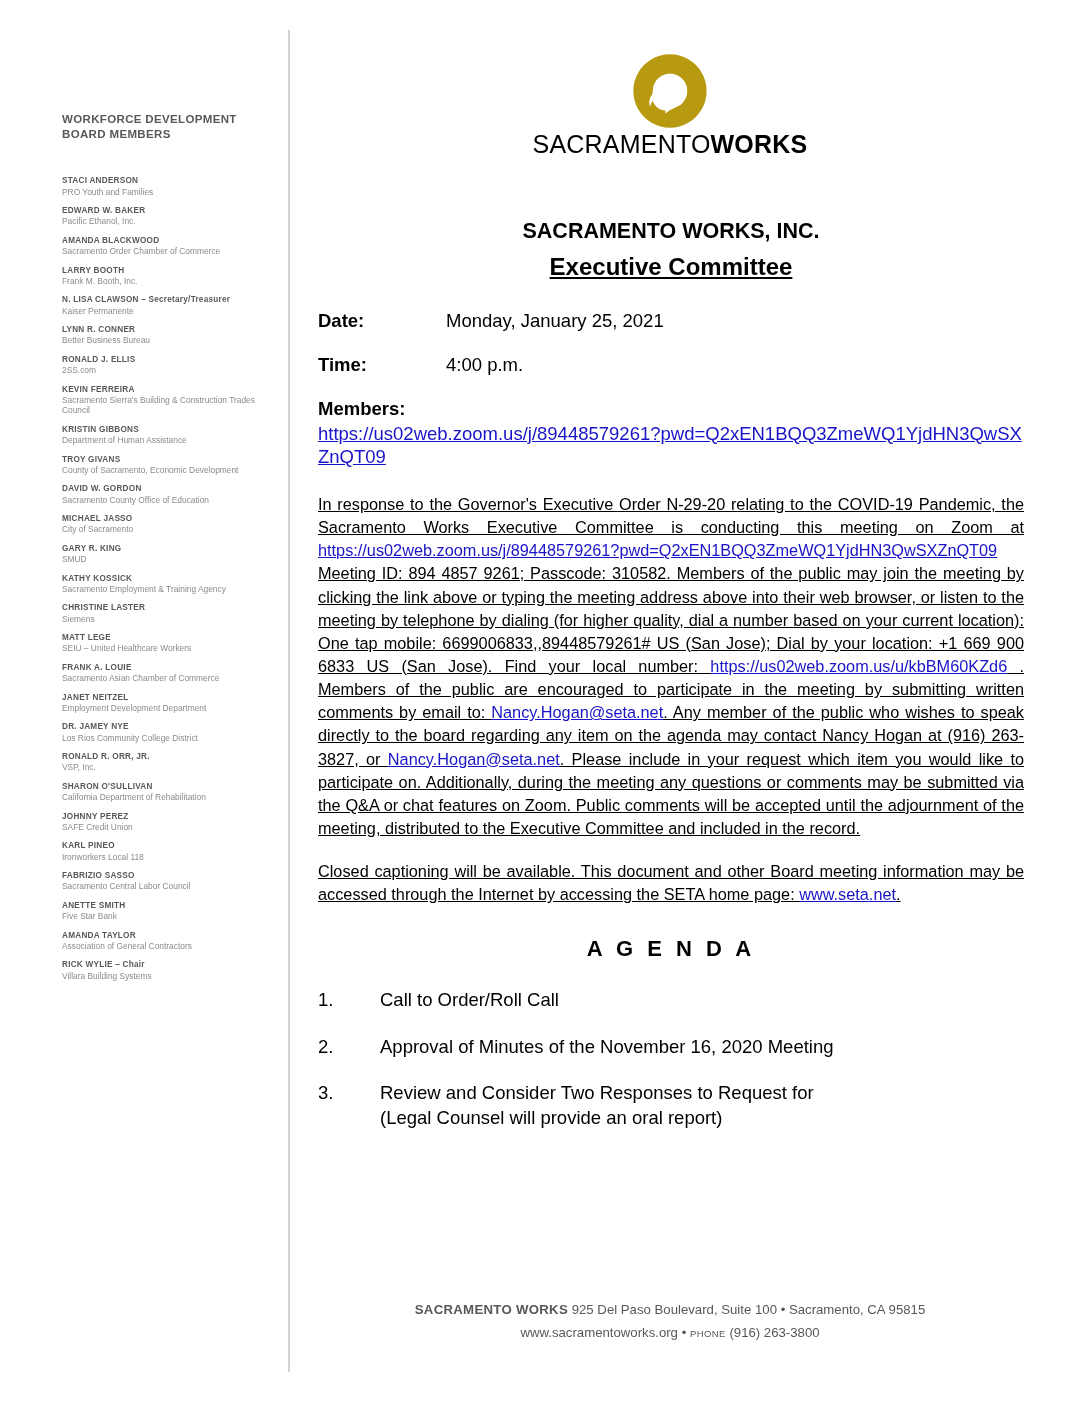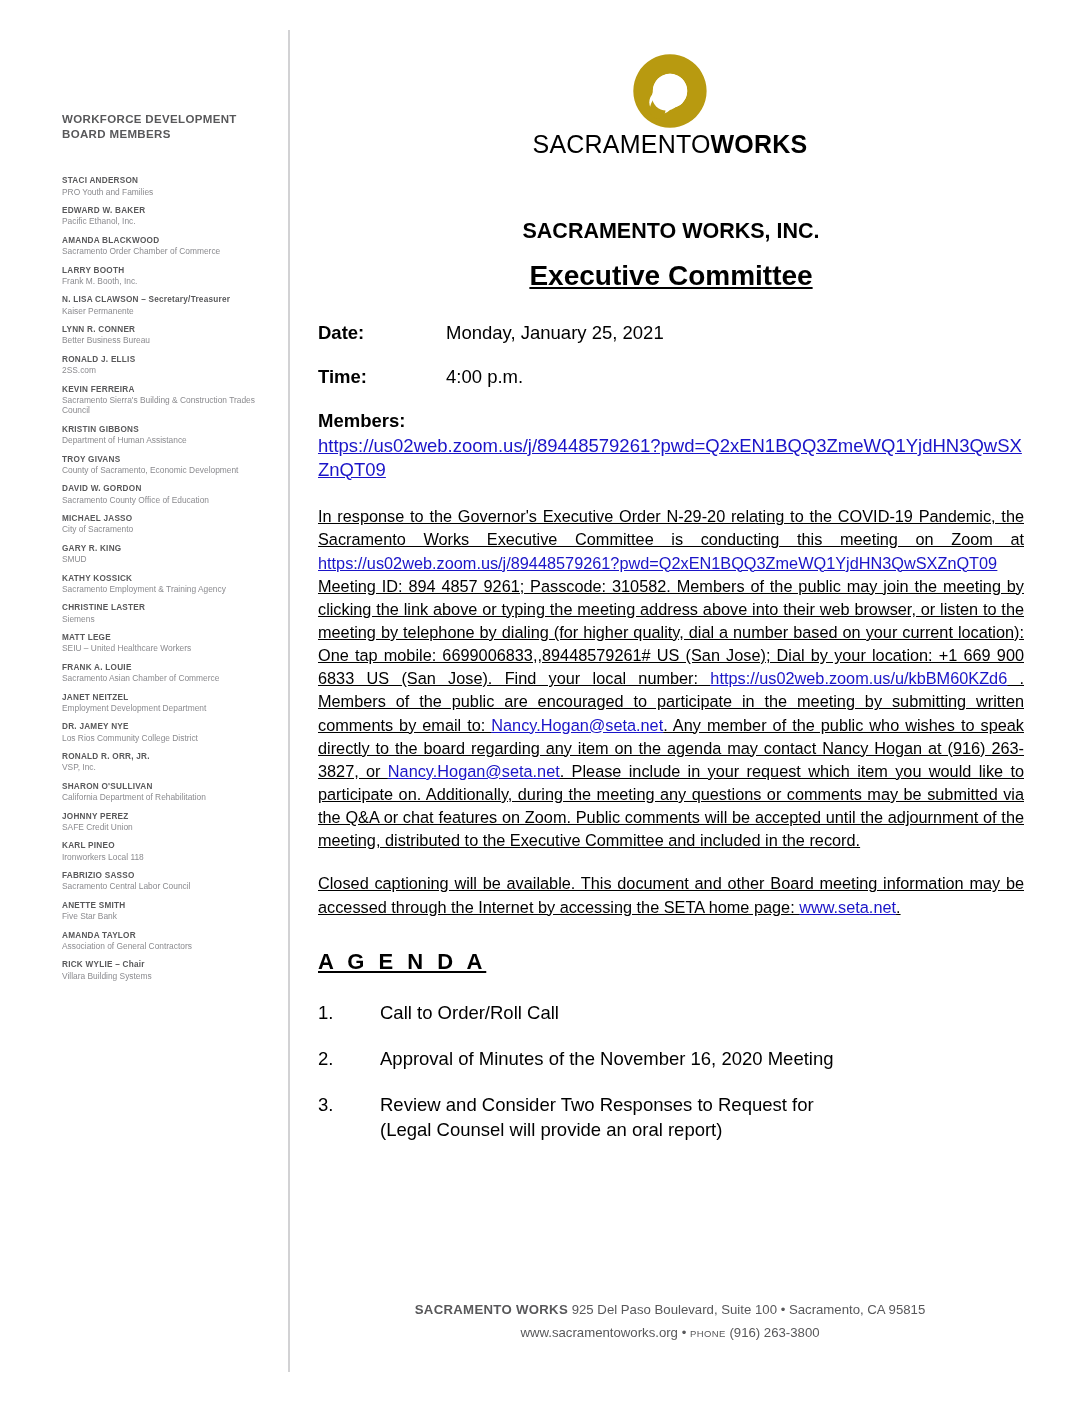--- a/index.html
+++ b/index.html
@@ -95,25 +95,25 @@
 
   .doc-title {
     text-align: center;
     font-size: 21.5px;
     font-weight: bold;
     line-height: 1.28;
     margin: 0;
   }
   .doc-subtitle {
     text-align: center;
-    font-size: 28px;
+    font-size: 24px;
     font-weight: bold;
     text-decoration: underline;
     line-height: 1.3;
-    margin: 12px 0 28px 0;
+    margin: 5px 0 28px 0;
   }
 
   .meta-row {
     display: flex;
     align-items: baseline;
     margin-bottom: 22px;
     font-size: 18.5px;
   }
   .meta-label {
     width: 128px;
@@ -145,25 +145,24 @@
     margin: 0 0 20px 0;
   }
   .body-para a,
   .body-para .inline-link {
     color: #1a14c8;
     text-decoration: underline;
   }
   .body-para.tight { margin-bottom: 16px; }
 
   .agenda-heading {
-    text-align: left;
+    text-align: center;
     font-size: 22px;
     font-weight: bold;
     letter-spacing: 4px;
-    text-decoration: underline;
     margin: 30px 0 26px 0;
   }
 
   .agenda-item {
     display: flex;
     align-items: flex-start;
     margin-bottom: 22px;
     font-size: 18.5px;
     line-height: 1.32;
   }

